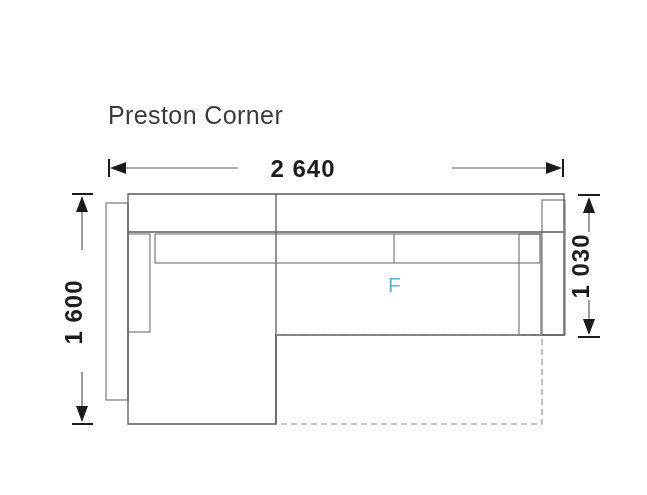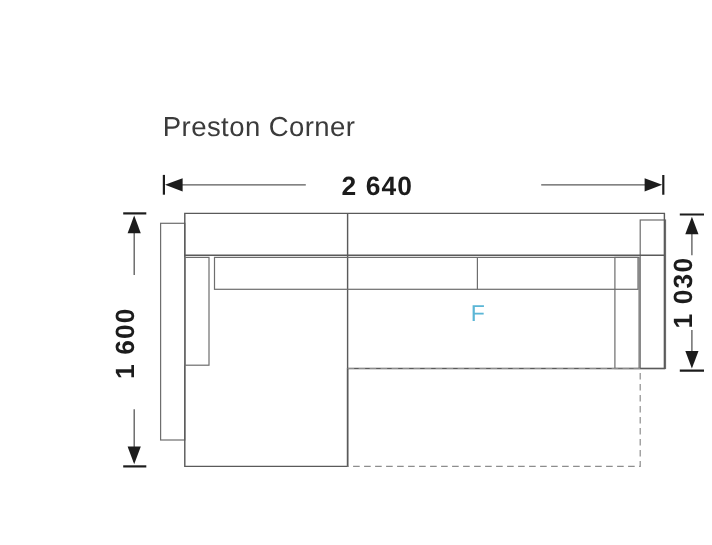--- a/index.html
+++ b/index.html
@@ -13,21 +13,20 @@
     position: relative;
     font-family: "Liberation Sans", sans-serif;
     overflow: hidden;
   }
   #drawing-root {
     position: absolute;
     left: 0;
     top: 0;
     width: 588px;
     height: 495px;
-    margin-left: 40px;
   }
   svg {
     display: block;
   }
   .title-text {
     font-family: "Liberation Sans", sans-serif;
     font-size: 25px;
     fill: #3b3b3b;
     letter-spacing: 0.4px;
   }

